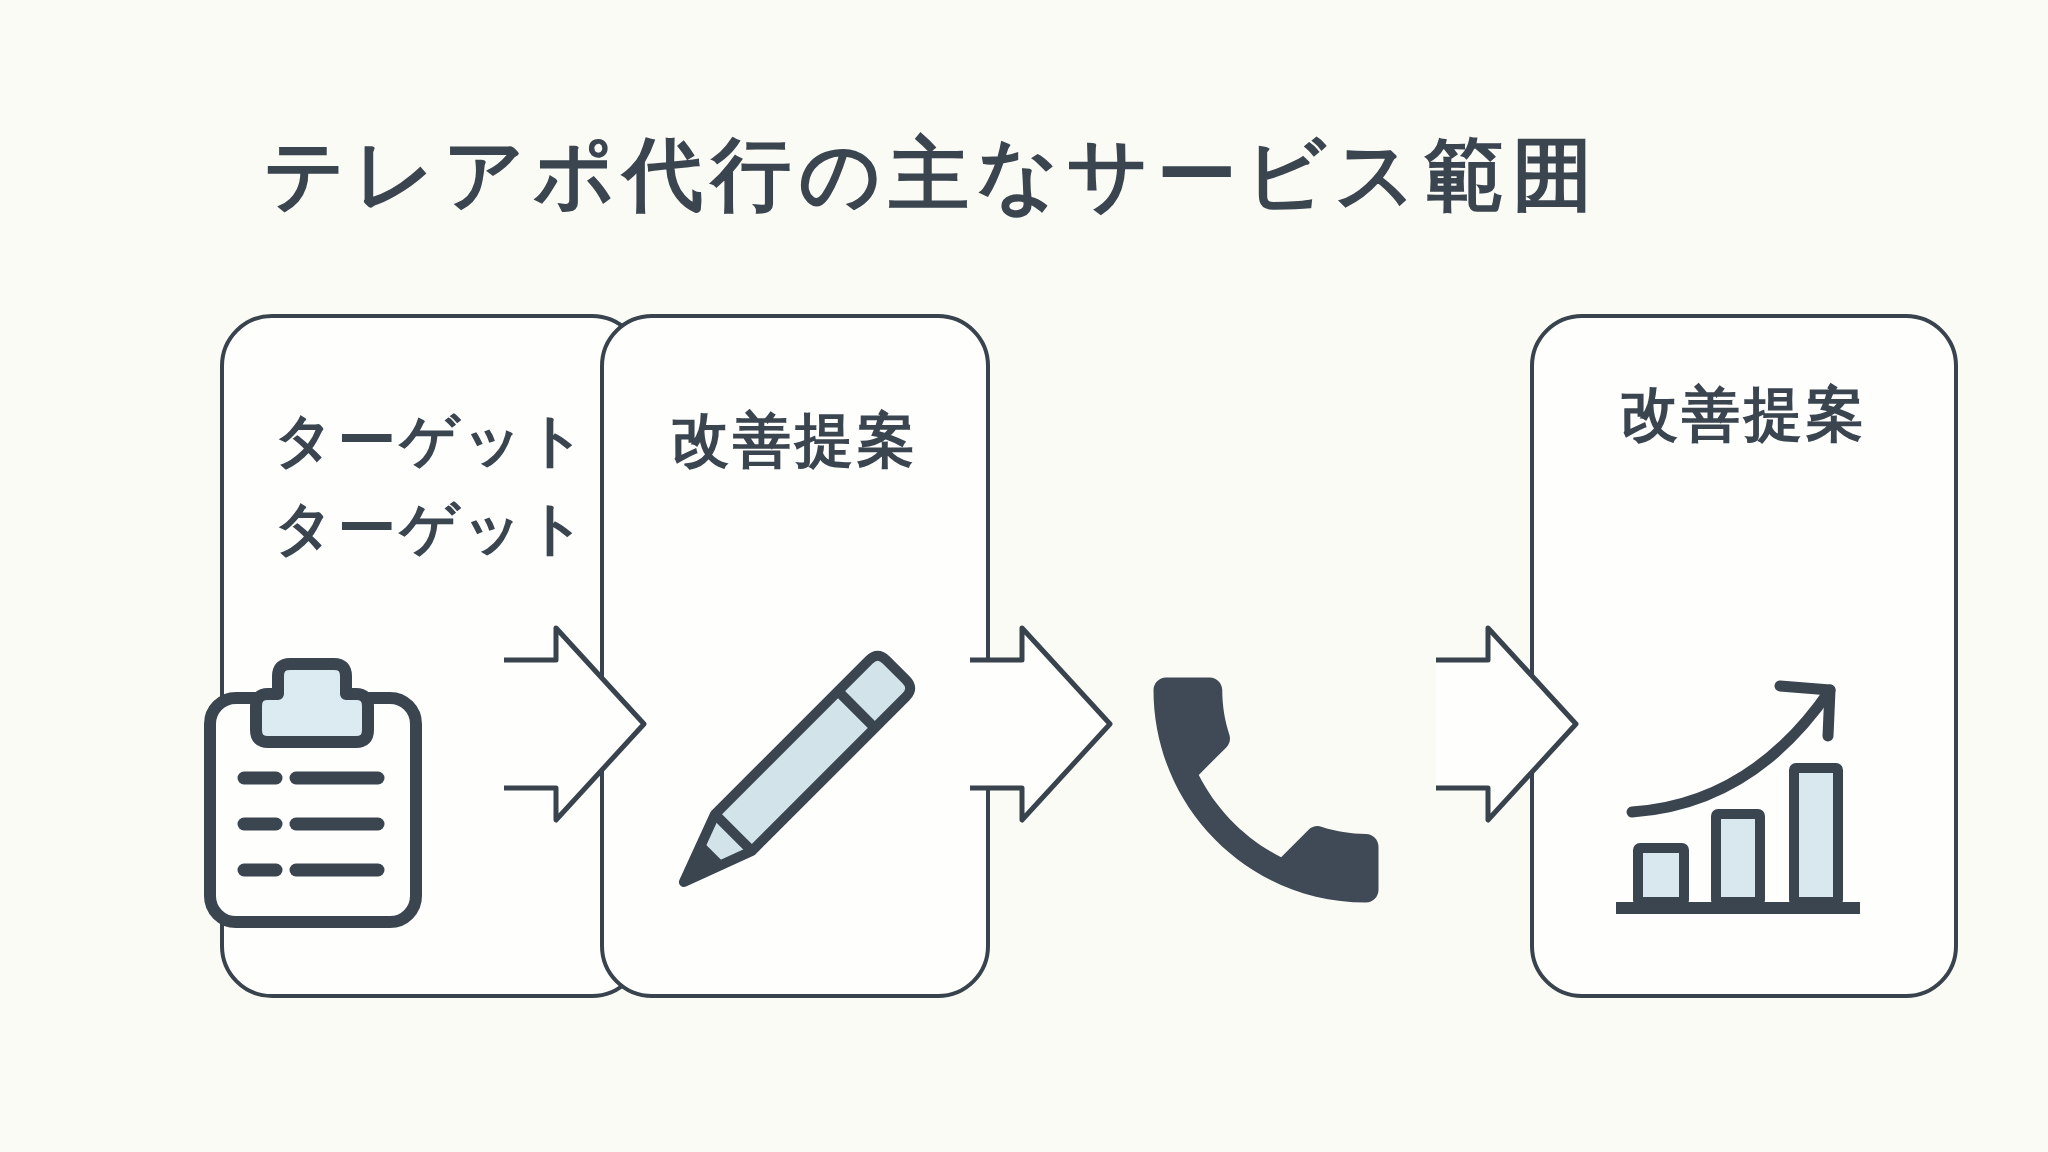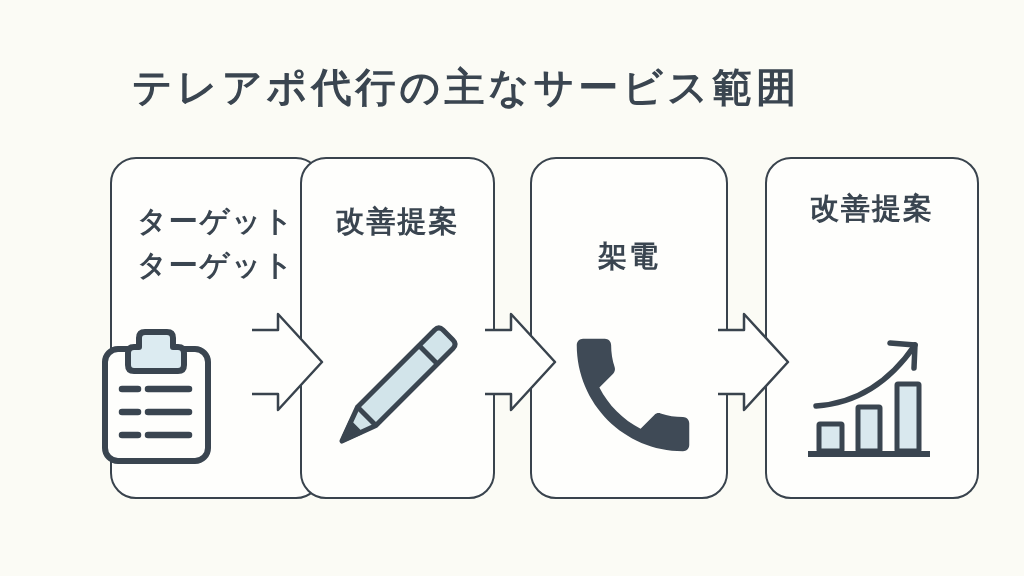--- a/index.html
+++ b/index.html
@@ -64,25 +64,20 @@
       <span>ターゲット</span>
     </div>
   </div>
 
   <div class="card card2">
     <div class="label label2">
       <span>改善提案</span>
     </div>
   </div>
 
-  <div class="card card3">
-    <div class="label label3">
-      <span>架電</span>
-    </div>
-  </div>
 
   <div class="card card4">
     <div class="label label4">
       <span>改善提案</span>
     </div>
   </div>
 
   <svg class="icon icon-clipboard" width="115" height="142" viewBox="0 0 115 142">
     <rect x="5" y="23" width="103" height="112" rx="13" fill="#fefefc" stroke="#3a4550" stroke-width="6"></rect>
     <path d="M 28,39 L 28,27 Q 28,21 34,21 L 39,21 L 39,12 Q 39,6 45,6 L 67,6

